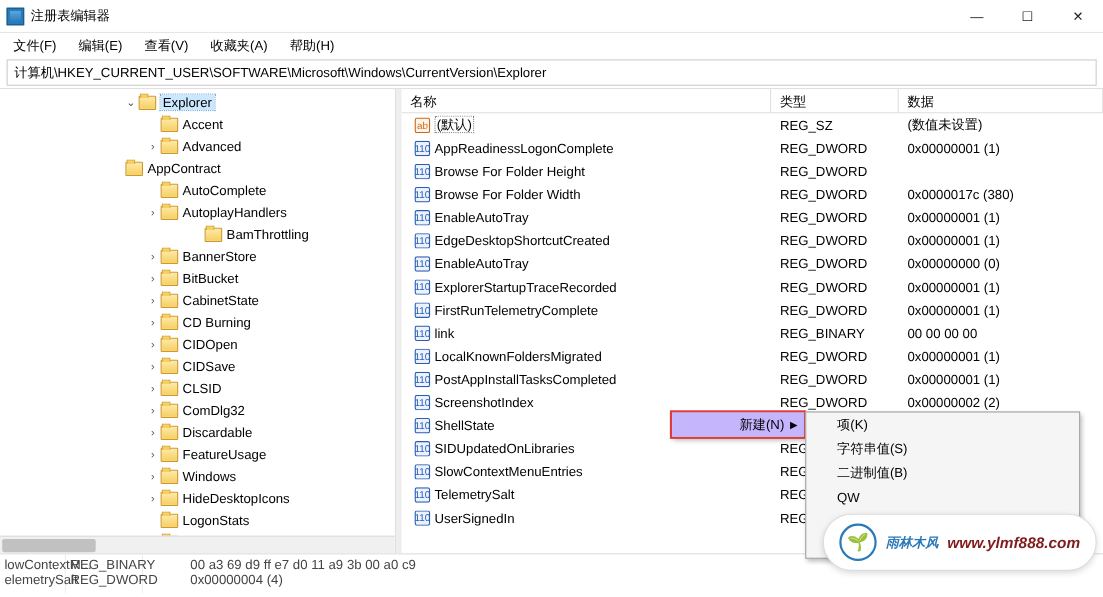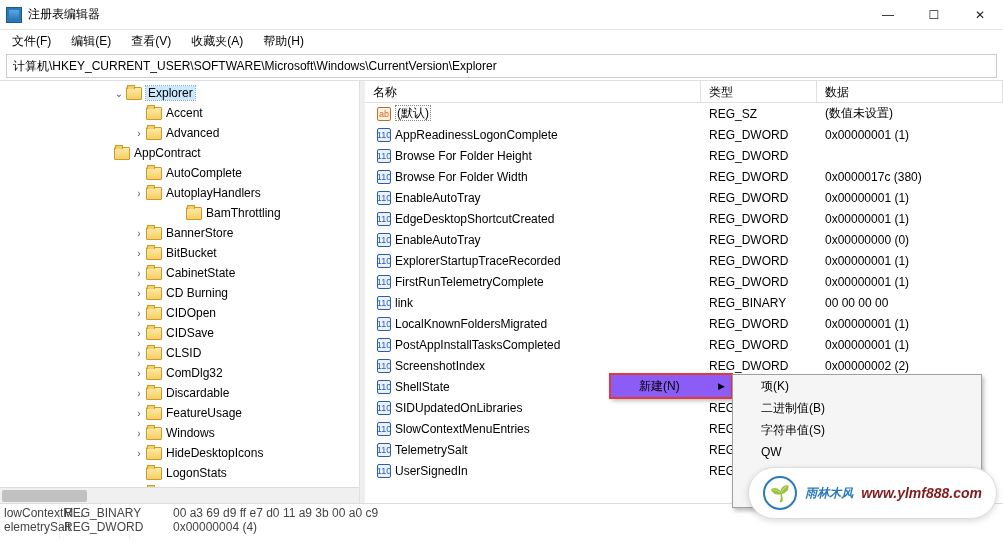--- a/index.html
+++ b/index.html
@@ -40,21 +40,21 @@
 .node .exp.blank { visibility: hidden; }
 .fold { width: 16px; height: 13px; background: linear-gradient(#ffe9a7,#f5cf63); border: 1px solid #cc9a2b; border-radius: 1px; margin-right: 4px; position: relative; }
 .fold::before { content: ""; position: absolute; top: -3px; left: 0; width: 6px; height: 3px; background: #f5cf63; border: 1px solid #cc9a2b; border-bottom: none; border-radius: 1px 1px 0 0; }
 .node.sel .label { background: #cce8ff; outline: 1px dotted #7aa7d8; padding: 0 2px; }
 .status { height: 36px; border-top: 1px solid #ddd; font-size: 11px; color: #444; display: flex; }
 .status .sleft { width: 60px; padding: 2px 4px; border-right: 1px solid #eee; }
 .status .smid { width: 70px; padding: 2px 4px; border-right: 1px solid #eee; }
 .status .sright { padding: 2px 4px; margin-left: 39px; }
 .ctx { position: absolute; background: #f5f5f5; border: 1px solid #a0a0a0; box-shadow: 2px 3px 4px rgba(0,0,0,0.25); }
 .ctx-row { height: 22px; display: flex; align-items: center; padding: 0 18px 0 28px; position: relative; white-space: nowrap; }
-.ctx-row.hl { background: #8b5cf6; }
+.ctx-row.hl { background: #c4b5fd; justify-content: flex-end; }
 .ctx-row .arrow { position: absolute; right: 6px; font-size: 9px; }
 .redbox { outline: 2px solid #e03a3a; outline-offset: -1px; }
 .watermark { position: absolute; right: 6px; bottom: 24px; display: flex; align-items: center; gap: 8px; padding: 8px 14px; background: #fff; border: 1px solid #ddd; border-radius: 30px; font-style: italic; color: #2a7ab9; font-weight: bold; font-size: 22px; box-shadow: 0 2px 6px rgba(0,0,0,0.15); pointer-events: none; font-family: Arial, sans-serif;}
 .watermark .logo { width: 34px; height: 34px; border-radius: 50%; border: 2px solid #2a7ab9; display: flex; align-items: center; justify-content: center; color: #4cae4c; font-size: 16px; font-style: normal; }
 </style>
 </head>
 <body>
 
 <div class="titlebar">
   <span class="icon"></span>
@@ -360,22 +360,22 @@
 </div>
 
 <div class="ctx redbox" style="left:610px; top:374px; width:122px;">
   <div class="ctx-row hl">
     <span>新建(N)</span>
       <span class="arrow">▶</span>
   </div>
 </div>
 <div class="ctx" style="left:732px; top:374px; width:250px;" id="ctx2">
     <div class="ctx-row">项(K)</div>
+    <div class="ctx-row">字符串值(S)</div>
     <div class="ctx-row">二进制值(B)</div>
-    <div class="ctx-row">字符串值(S)</div>
     <div class="ctx-row">QW</div>
     <div class="ctx-row">多字</div>
     <div class="ctx-row">可扩</div>
   </div>
 
 <div class="watermark">
   <span class="logo">🌱</span>
   <span>雨林木风</span>
   <span style="font-size:14px;color:#7f1d1d;">www.ylmf888.com</span>
 </div>

